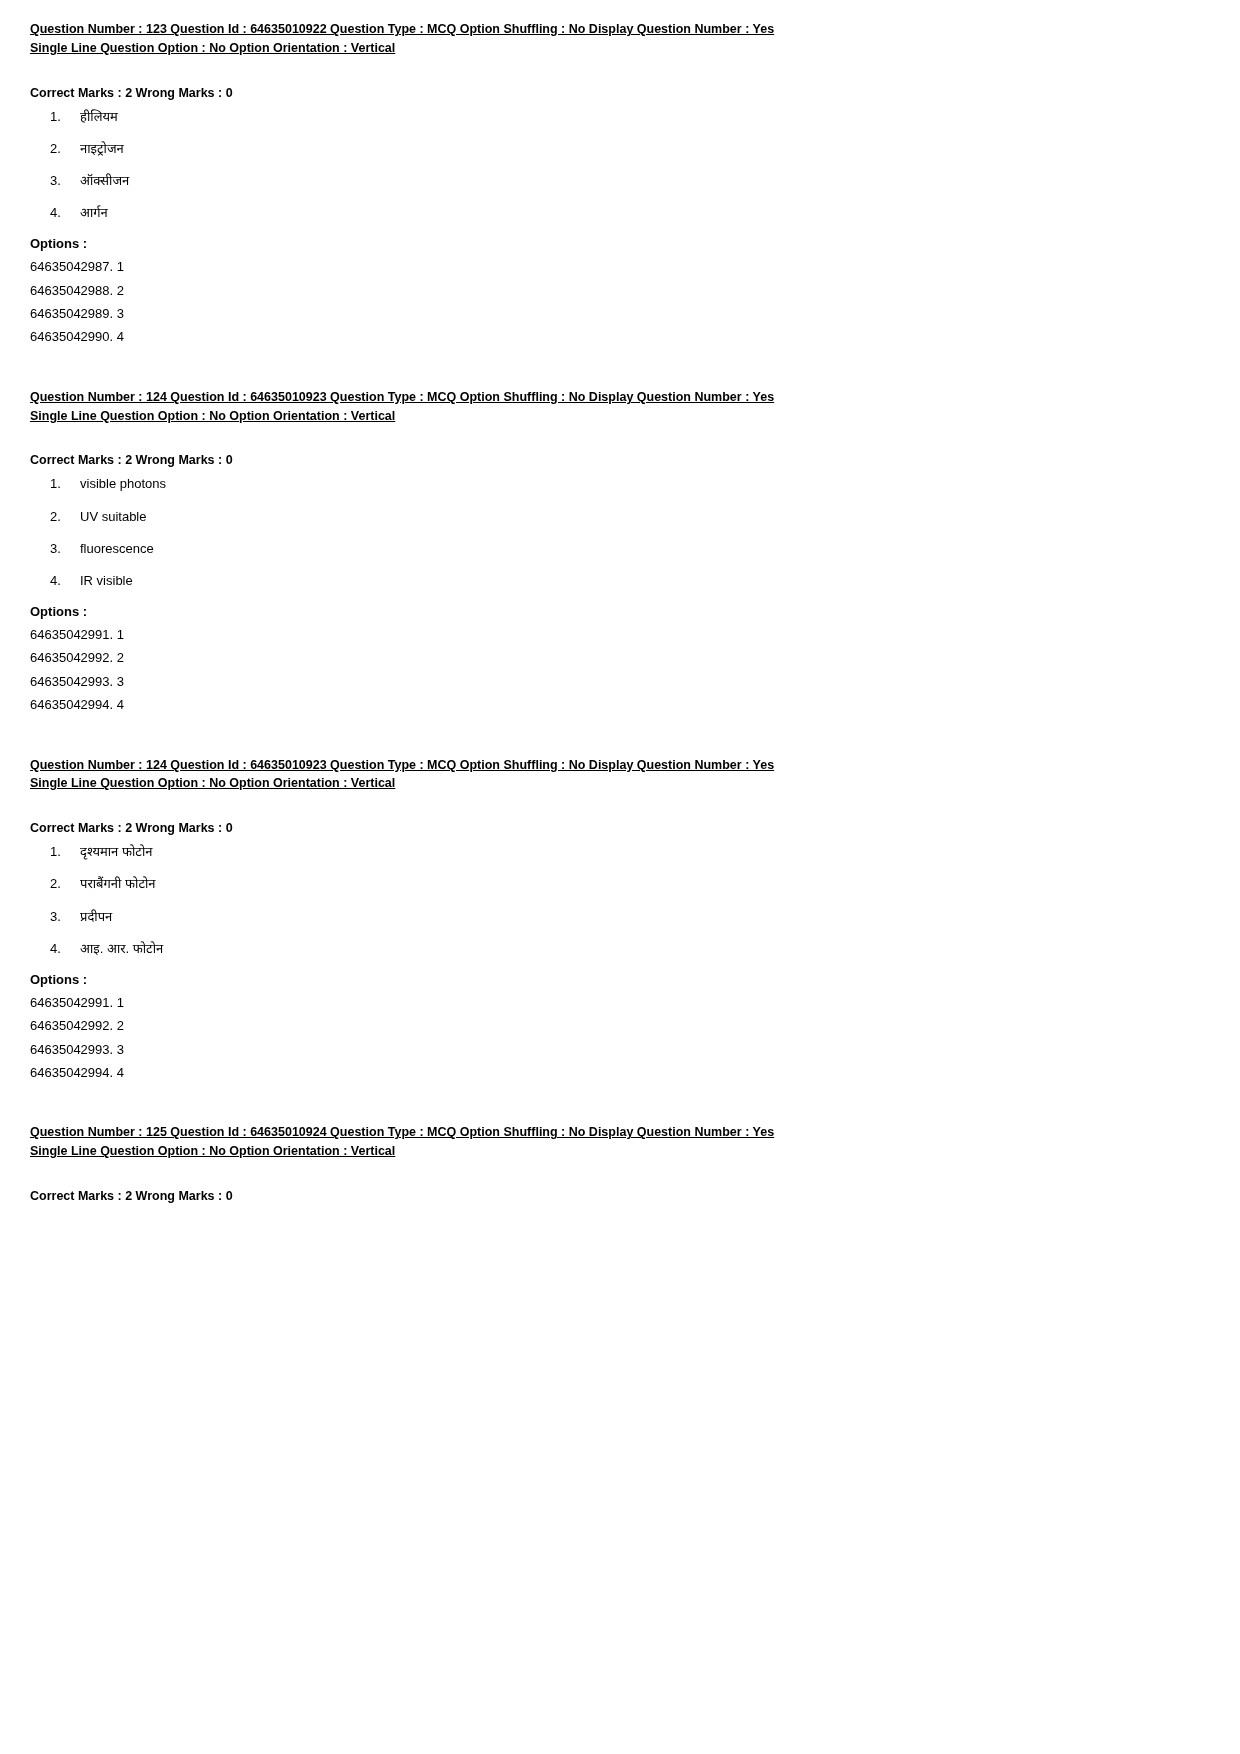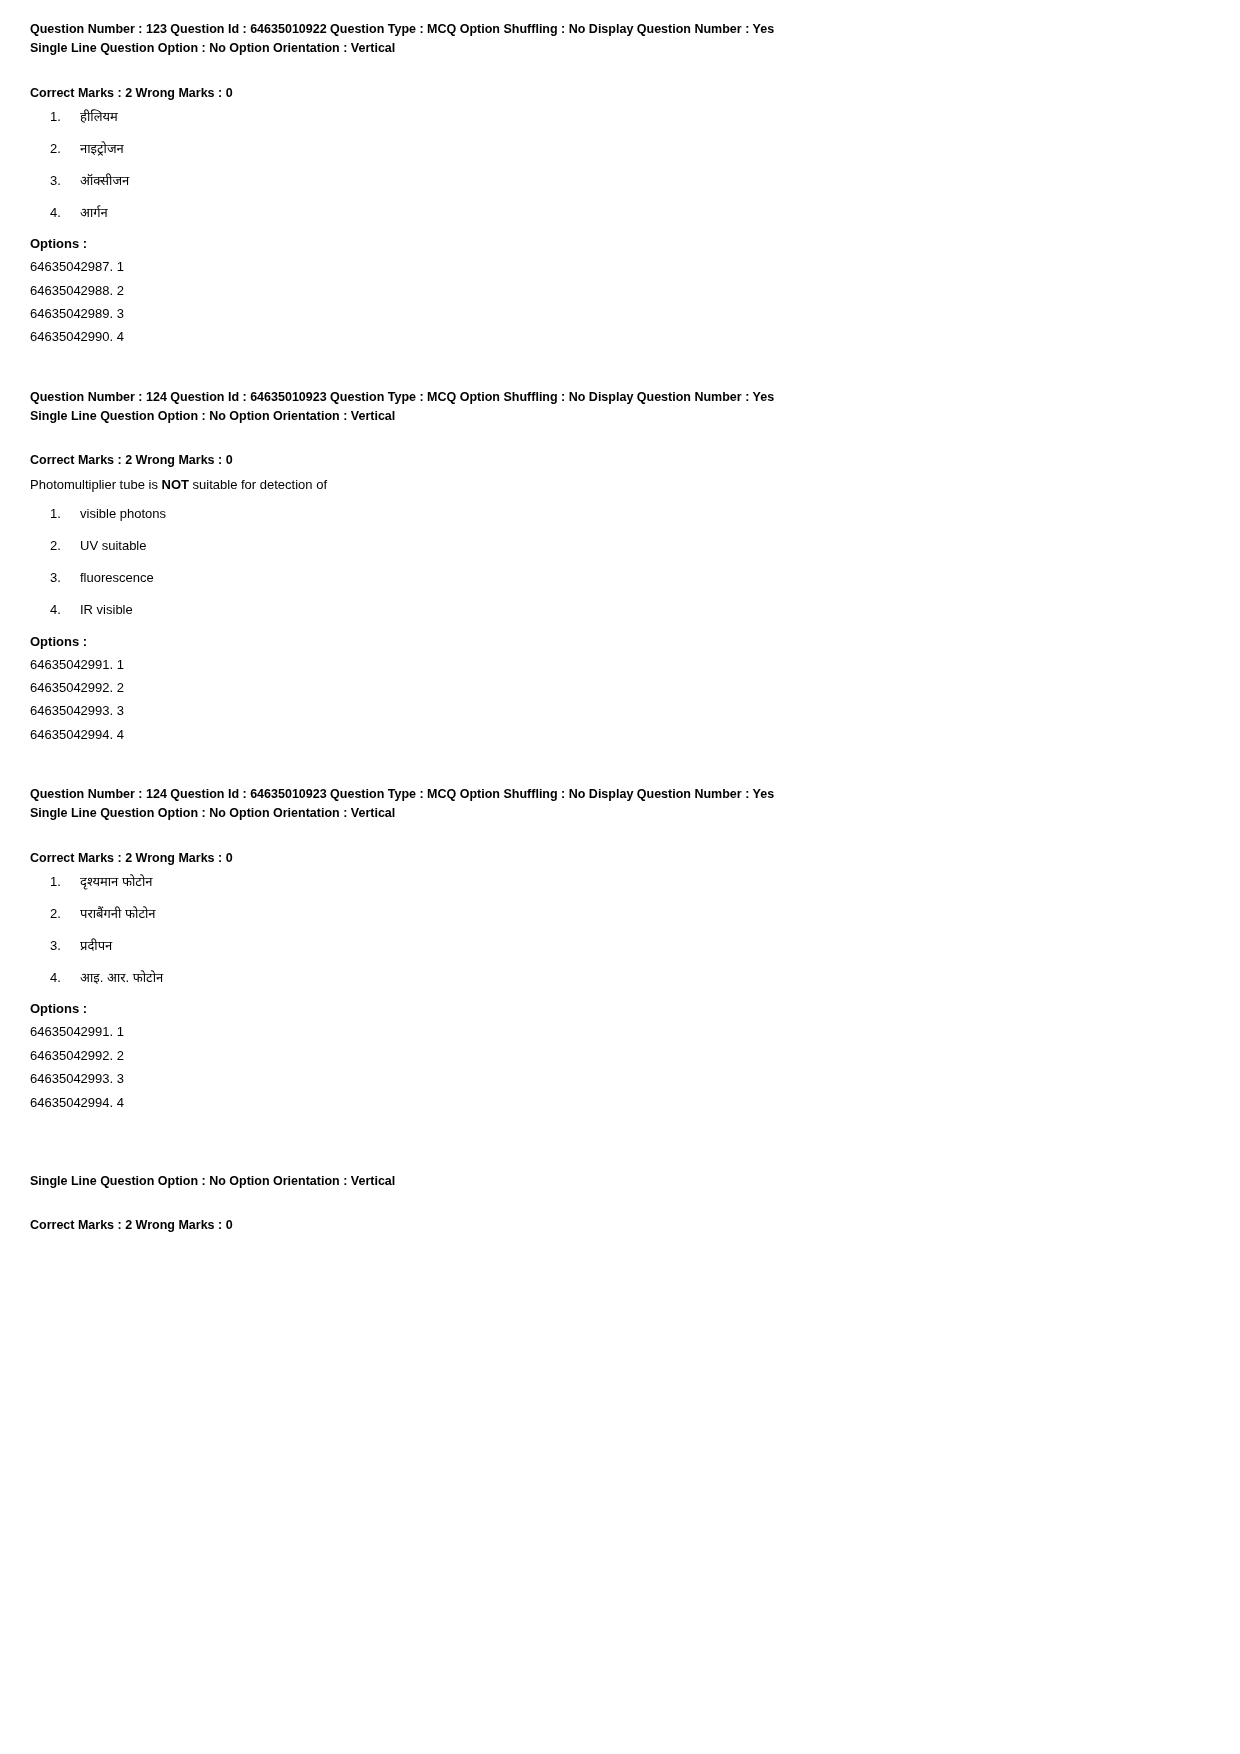--- a/index.html
+++ b/index.html
@@ -12,20 +12,21 @@
       padding: 20px 30px;
     }
     .question-block {
       margin-bottom: 24px;
     }
     .question-meta {
       font-size: 12.5px;
       font-weight: bold;
       line-height: 1.5;
       margin-bottom: 4px;
+      text-decoration: underline;
     }
     .correct-marks {
       font-size: 12.5px;
       font-weight: bold;
       margin-bottom: 8px;
       margin-top: 28px;
     }
     .question-text {
       font-size: 13px;
       margin-bottom: 10px;
@@ -100,23 +101,20 @@
 
 <br>
 
 
 <div class="question-block">
   <div class="question-meta">
     <span>Question Number : 124  Question Id : 64635010923  Question Type : MCQ  Option Shuffling : No  Display Question Number : Yes</span><br>
     <span>Single Line Question Option : No  Option Orientation : Vertical</span>
   </div>
   <div class="correct-marks">Correct Marks : 2  Wrong Marks : 0</div>
-  <div class="question-text">
-    Photomultiplier tube is <b>NOT</b> suitable for detection of
-  </div>
   <ol class="options-list">
     <li>
         <span class="num">1.</span>
         <span>visible photons</span>
       </li>
     <li>
         <span class="num">2.</span>
         <span>UV suitable</span>
       </li>
     <li>
@@ -171,20 +169,20 @@
     64635042993. 3<br>
     64635042994. 4
   </div>
 </div>
 
 <br>
 
 
 <div class="question-block">
   <div class="question-meta">
-    <br>
+    <span>Question Number : 125  Question Id : 64635010924  Question Type : MCQ  Option Shuffling : No  Display Question Number : Yes</span><br>
     <span>Single Line Question Option : No  Option Orientation : Vertical</span>
   </div>
   <div class="correct-marks">Correct Marks : 2  Wrong Marks : 0</div>
 </div>
 
 
 
 
 </body></html>

